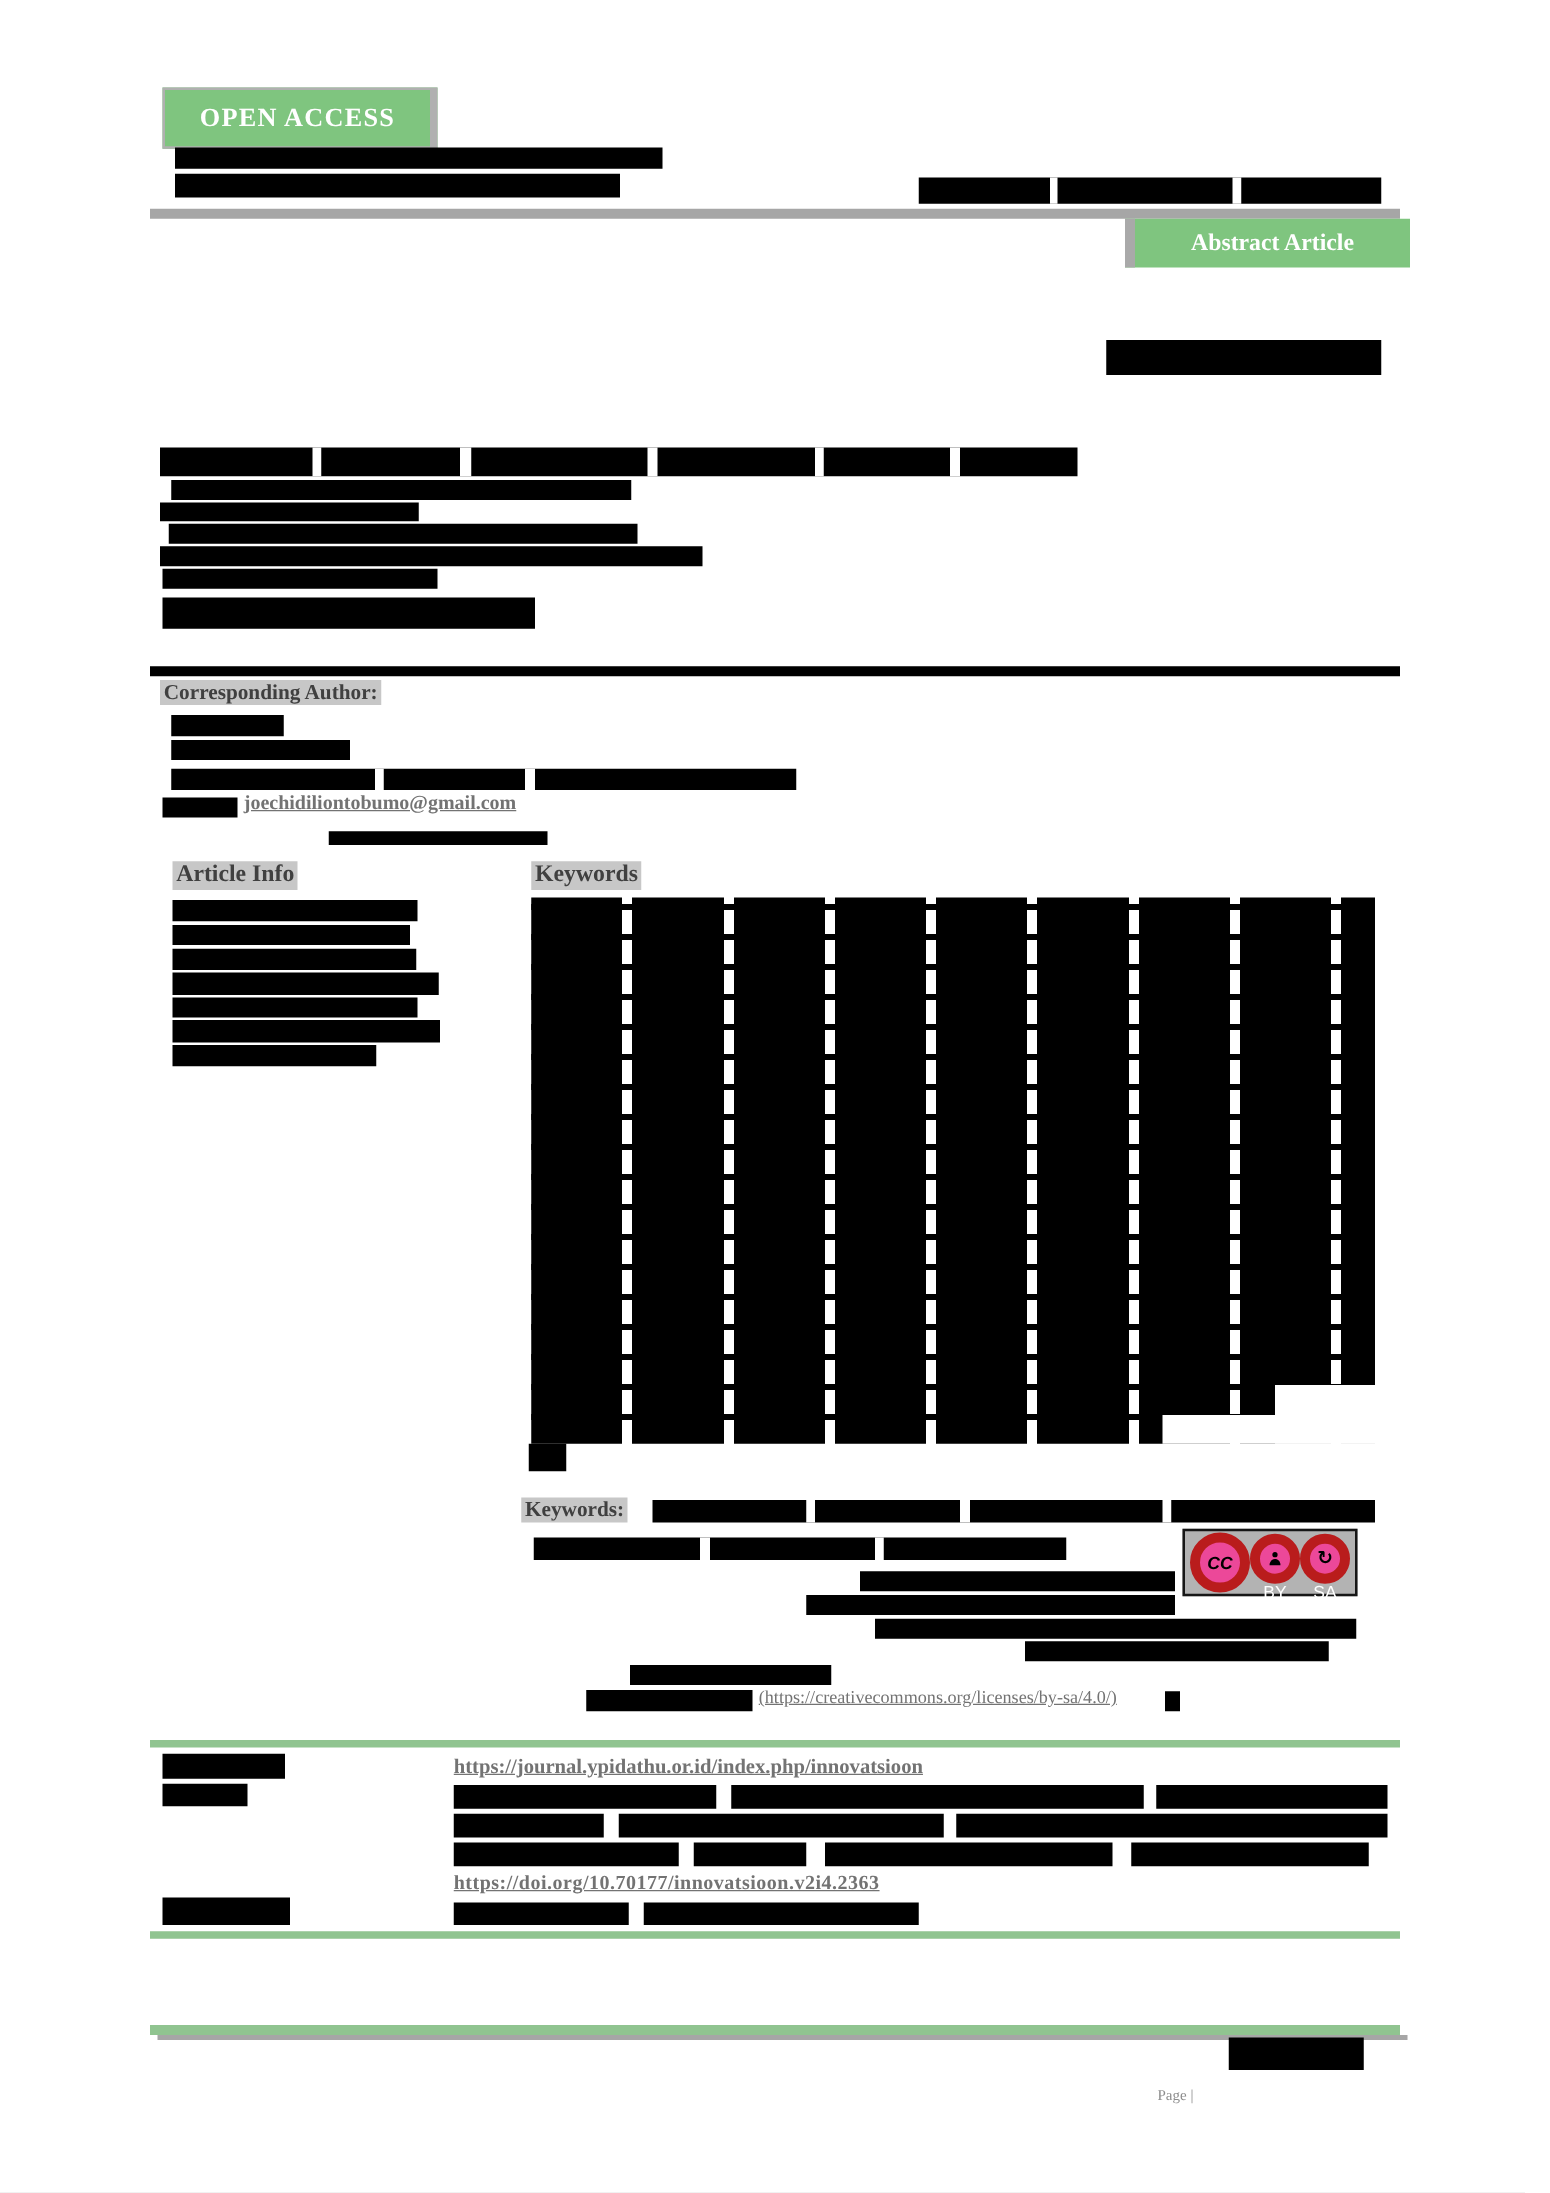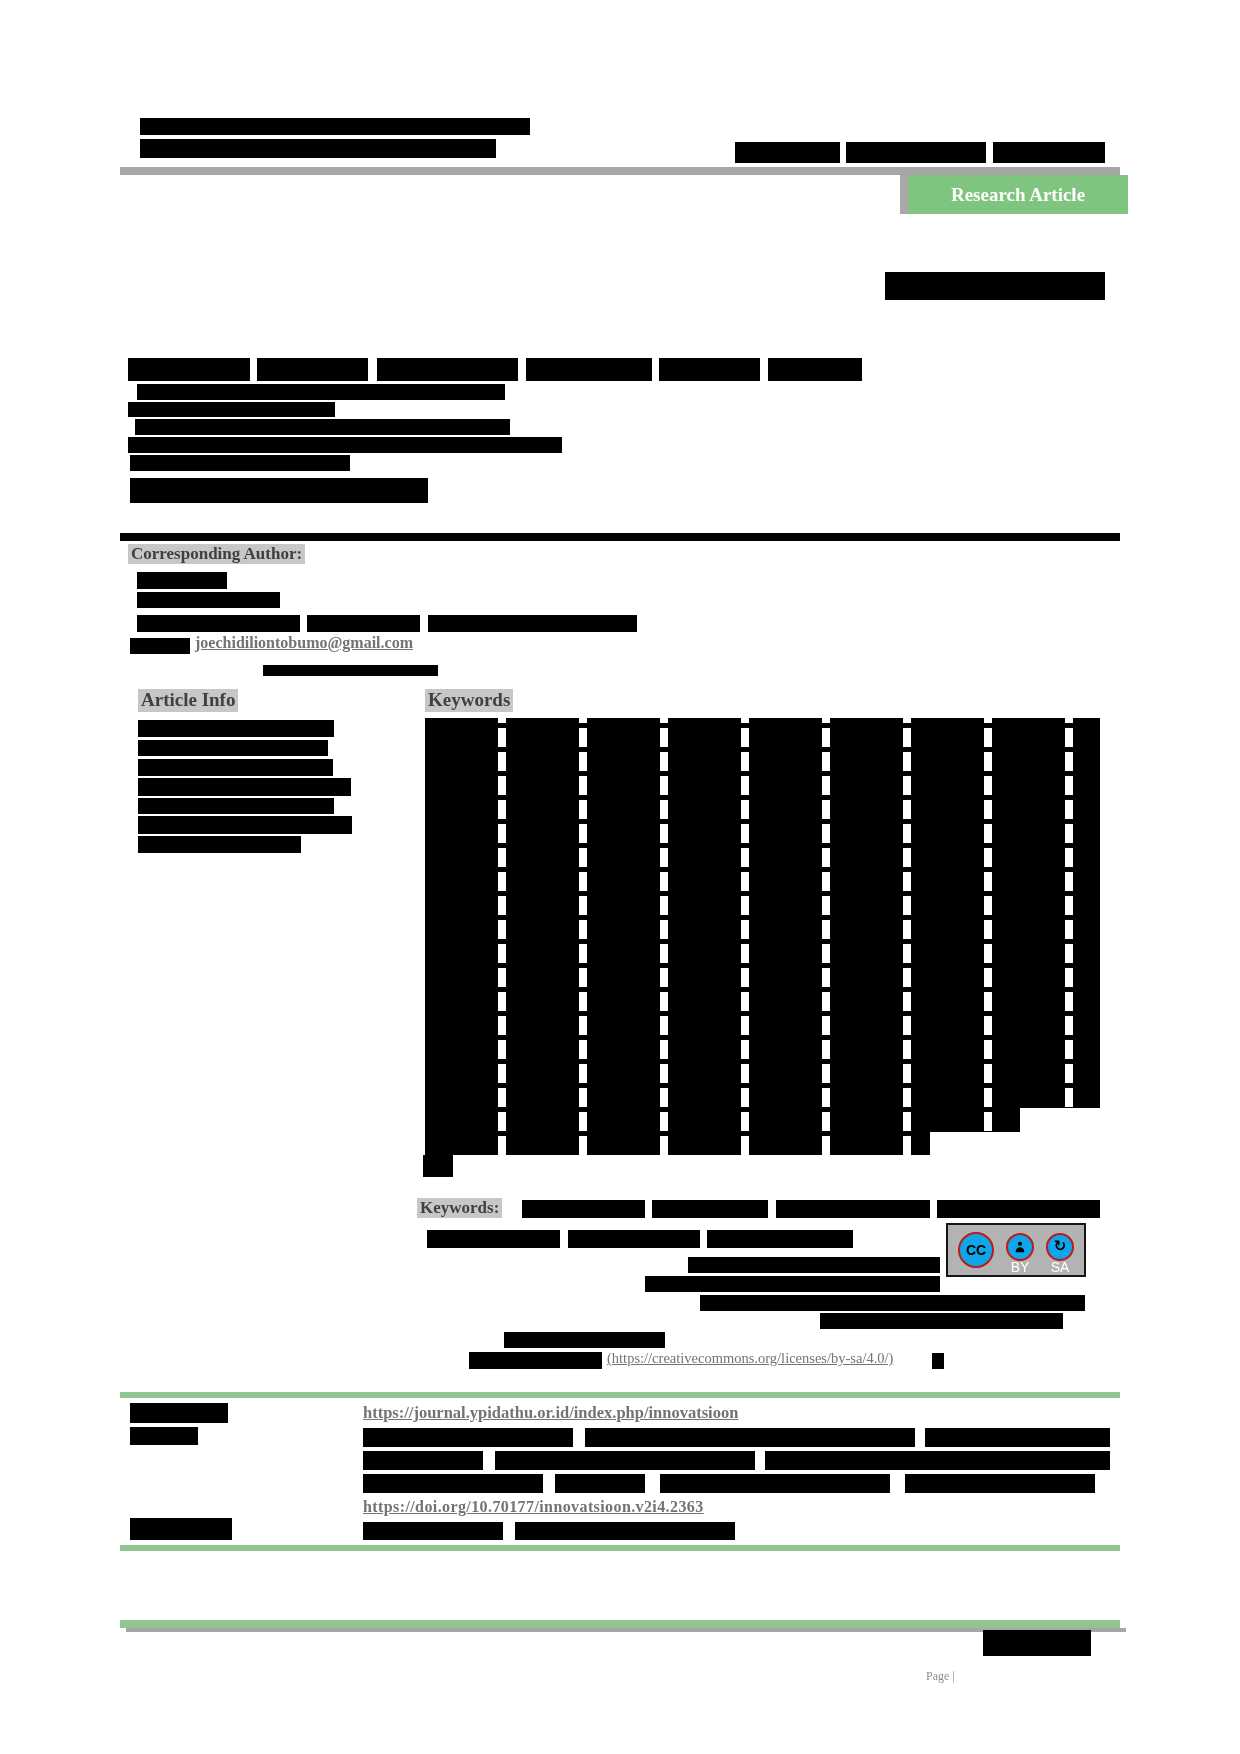--- a/index.html
+++ b/index.html
@@ -56,42 +56,45 @@
       #fff;
   }
 
   
   .cc-badge{
     position:absolute;left:946px;top:1223px;width:140px;height:54px;
     background:#b3b3b3;border:2px solid #161616;
     display:flex;align-items:center;justify-content:space-around;padding:0 4px;box-sizing:border-box;
   }
   .cc-circle{
-    background:#0ea5e9;border:2px solid #b91c1c;border-radius:50%;
-    display:flex;align-items:center;justify-content:center;color:#000;font-weight:bold;
+    background:#ec4899;border:8px solid #b91c1c;border-radius:50%;
+    display:flex;align-items:center;justify-content:center;color:#000;font-weight:bold;font-style:italic;
   }
   .cc-big{width:32px;height:32px;font-size:14px;font-family:"Liberation Sans",sans-serif;}
   .cc-small{width:24px;height:24px;font-size:15px;}
   .cc-col{display:flex;flex-direction:column;align-items:center;gap:1px;margin-top:4px;}
   .cc-lbl{color:#ffffff;font-family:"Liberation Sans",sans-serif;font-weight:normal;font-size:14px;line-height:10px;}
 
   .footer-page{
     position:absolute;left:926px;top:1631px;font-size:12px;color:#8c8c8c;white-space:nowrap;margin-top:38px;
   }
 </style>
 </head>
 <body>
 
 <div class="page">
 
+  <div class="badge badge-openaccess">
+    <span>OPEN ACCESS</span>
+  </div>
 
   <div class="rule rule-gray abs" style="left:120px;top:167px;width:1000px;height:8px;"></div>
 
   <div class="badge badge-research">
-    <span>Research Article</span>
+    <span>Abstract Article</span>
   </div>
 
   <div class="rule rule-black abs" style="left:120px;top:533px;width:1000px;height:8px;"></div>
 
   <div class="green-head head-corr">Corresponding Author:</div>
 
   <a class="link link-email" href="#">joechidiliontobumo@gmail.com</a>
 
   <div class="green-head head-info">Article Info</div>
 

